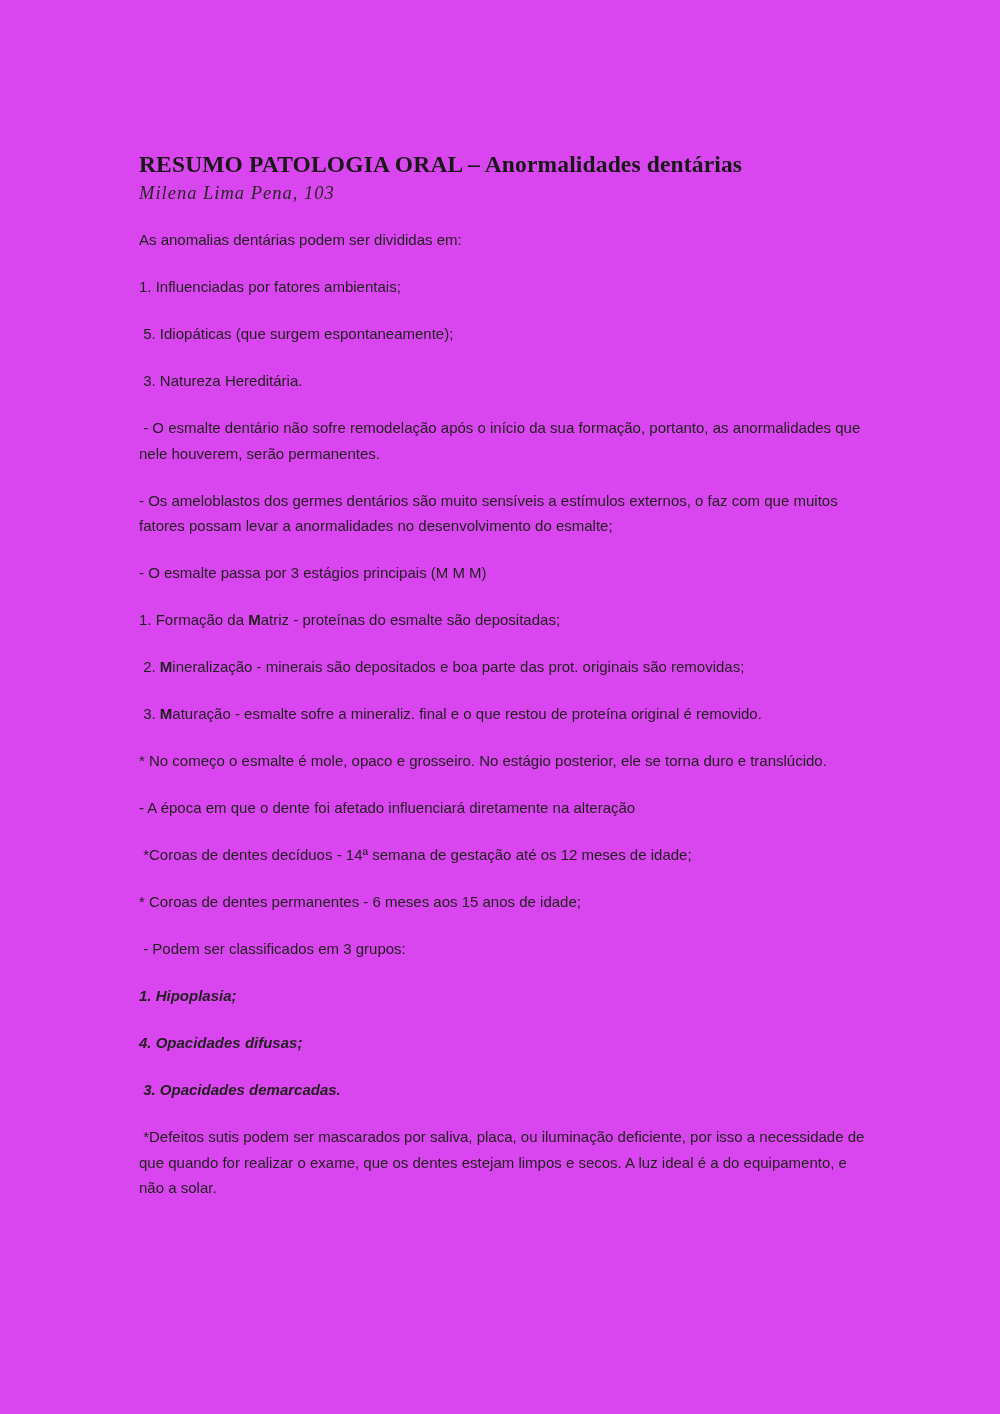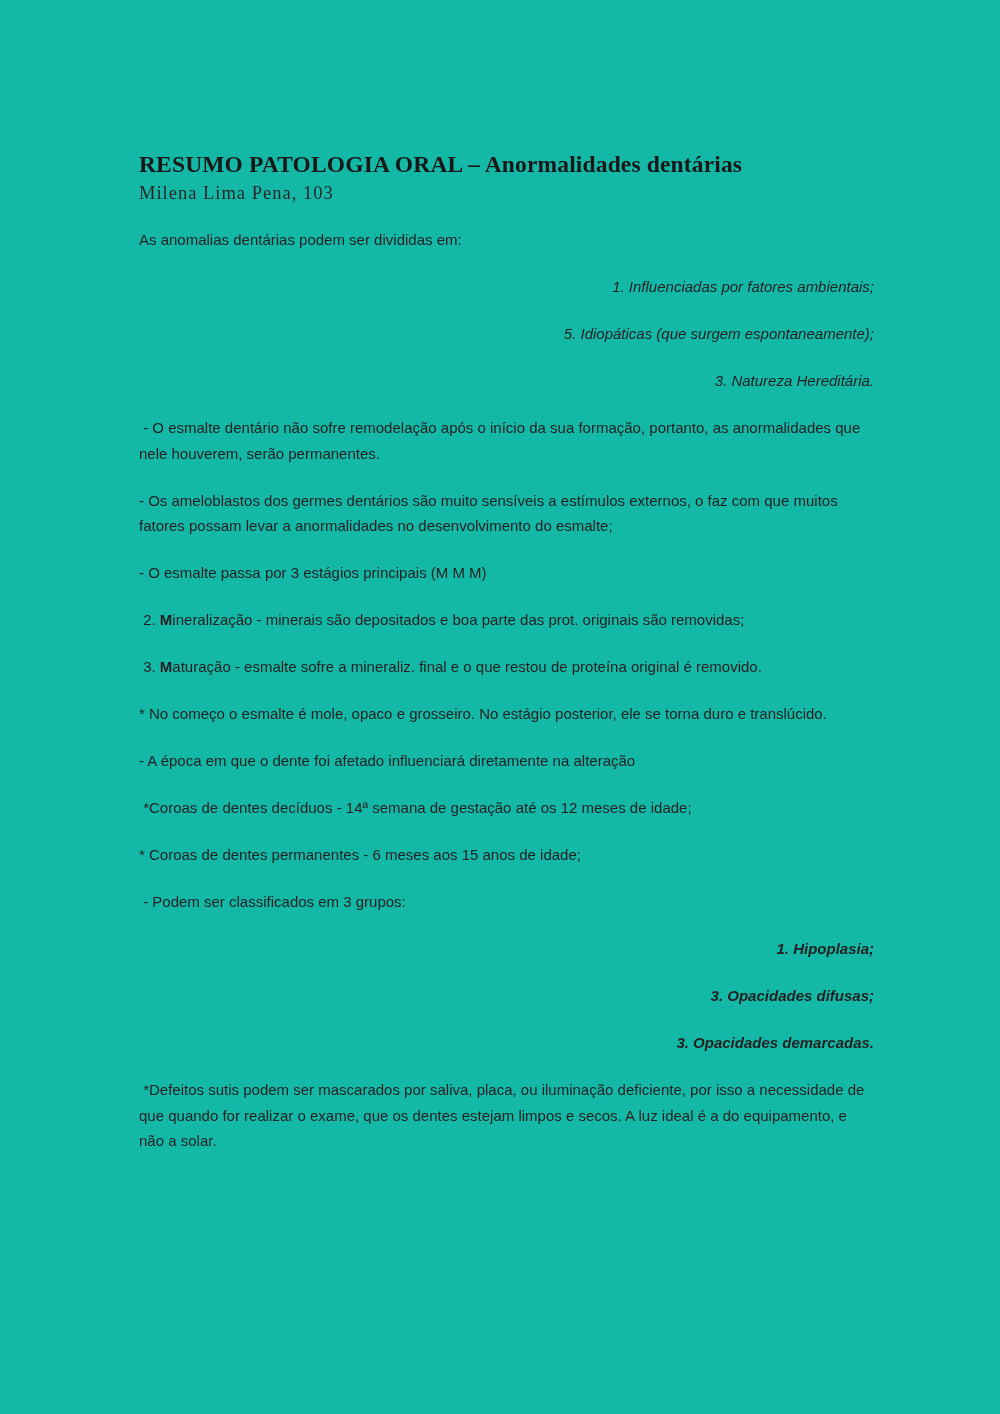--- a/index.html
+++ b/index.html
@@ -16,21 +16,21 @@
     font-family: "Liberation Sans", "DejaVu Sans", sans-serif;
     color: #231f20;
     -webkit-font-smoothing: antialiased;
   }
 
   .page {
     position: absolute;
     top: 0; left: 0;
     width: 1000px;
     height: 1414px;
-    background: #14b8a6;
+    background: #d946ef;
   }
 
   .doc-body {
     position: absolute;
     left: 139px;
     top: 150px;
     width: 735px;
   }
 
   
@@ -40,46 +40,44 @@
     font-size: 23.5px;
     line-height: 28px;
     letter-spacing: 0.15px;
     color: #1a1718;
     margin: 0 0 3px 0;
     white-space: nowrap;
   }
 
   .doc-author {
     font-family: "Liberation Serif", "DejaVu Serif", serif;
+    font-style: italic;
     font-size: 18.5px;
     line-height: 24px;
     letter-spacing: 1.0px;
     color: #2a2627;
     margin: 0 0 22px 0;
   }
 
   
   .para {
     font-family: "Liberation Sans", "DejaVu Sans", sans-serif;
     font-size: 15px;
     line-height: 25.5px;
     color: #231f20;
     margin: 0 0 21.5px 0;
     white-space: pre-wrap;
   }
 
   .para.italic {
-    font-style: italic;
-    text-align: right;
   }
 
   .para.bolditalic {
     font-style: italic;
     font-weight: bold;
-    text-align: right;
   }
 
   .para b,
   .para .lead {
     font-weight: bold;
   }
 
   .para.wide {
     width: 735px;
   }
@@ -105,37 +103,38 @@
     <p class="para italic"> 5. Idiopáticas (que surgem espontaneamente);</p>
 
     <p class="para italic"> 3. Natureza Hereditária.</p>
 
     <p class="para wide"> - O esmalte dentário não sofre remodelação após o início da sua formação, portanto, as anormalidades que nele houverem, serão permanentes.</p>
 
     <p class="para wide">- Os ameloblastos dos germes dentários são muito sensíveis a estímulos externos, o faz com que muitos fatores possam levar a anormalidades no desenvolvimento do esmalte;</p>
 
     <p class="para">- O esmalte passa por 3 estágios principais (M M M)</p>
 
+    <p class="para"><span>1. Formação da </span><span class="lead">M</span><span>atriz - proteínas do esmalte são depositadas;</span></p>
 
     <p class="para"><span> 2. </span><span class="lead">M</span><span>ineralização - minerais são depositados e boa parte das prot. originais são removidas;</span></p>
 
     <p class="para"><span> 3. </span><span class="lead">M</span><span>aturação - esmalte sofre a mineraliz. final e o que restou de proteína original é removido.</span></p>
 
     <p class="para wide">* No começo o esmalte é mole, opaco e grosseiro. No estágio posterior, ele se torna duro e translúcido.</p>
 
     <p class="para">- A época em que o dente foi afetado influenciará diretamente na alteração</p>
 
     <p class="para"> *Coroas de dentes decíduos - 14ª semana de gestação até os 12 meses de idade;</p>
 
     <p class="para">* Coroas de dentes permanentes - 6 meses aos 15 anos de idade;</p>
 
     <p class="para"> - Podem ser classificados em 3 grupos:</p>
 
     <p class="para bolditalic">1. Hipoplasia;</p>
 
-    <p class="para bolditalic">3. Opacidades difusas;</p>
+    <p class="para bolditalic">4. Opacidades difusas;</p>
 
     <p class="para bolditalic"> 3. Opacidades demarcadas.</p>
 
     <p class="para wide"> *Defeitos sutis podem ser mascarados por saliva, placa, ou iluminação deficiente, por isso a necessidade de que quando for realizar o exame, que os dentes estejam limpos e secos. A luz ideal é a do equipamento, e não a solar.</p>
 
   </div>
 </div>
 
 </body></html>

